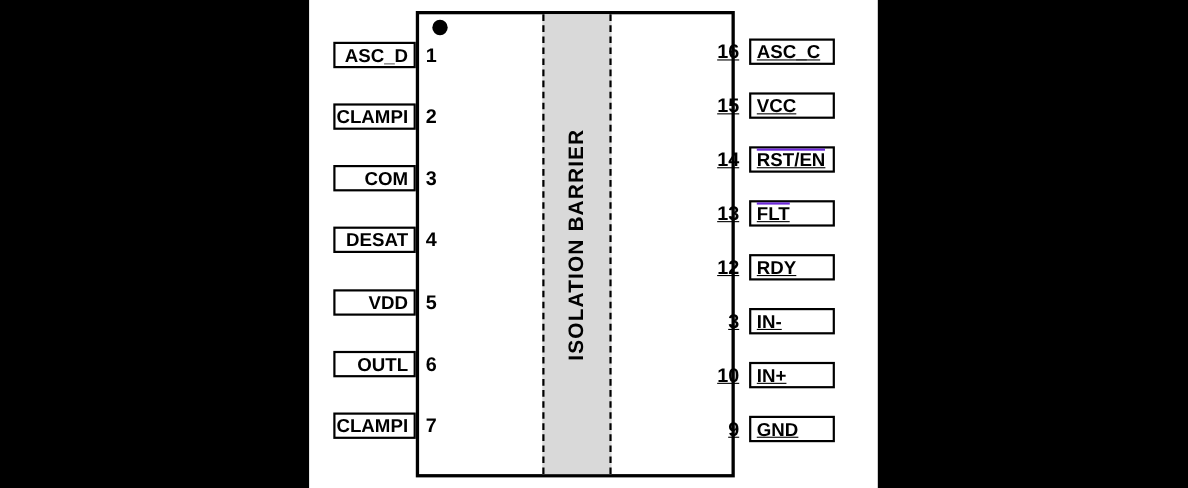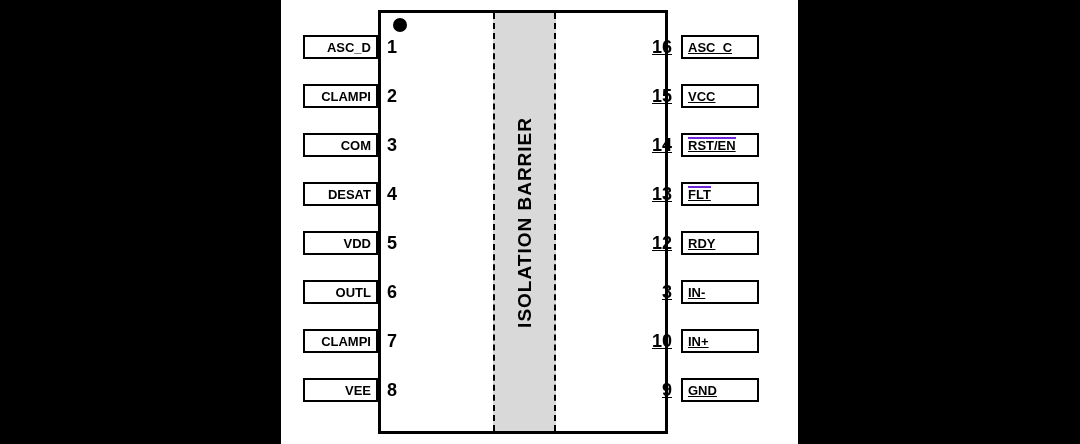--- a/index.html
+++ b/index.html
@@ -87,21 +87,21 @@
     border: 2px solid #000000;
     background: #ffffff;
     box-sizing: border-box;
     display: flex;
     align-items: center;
   }
   .pin-box.left-box  { justify-content: flex-end; padding-right: 5px; }
   .pin-box.right-box { width: 78px; justify-content: flex-start; padding-left: 5px; }
   .pin-label {
     font-weight: bold;
-    font-size: 13px;
+    font-size: 17px;
     color: #000000;
     white-space: nowrap;
     line-height: 1;
     padding-top: 1px;
   }
   .pin-label.overline {
     border-top: 2px solid #6d28d9;
     padding-top: 0;
   }
   .pin-num {
@@ -166,26 +166,20 @@
           <span class="pin-label">OUTL</span>
         </div>
         <span class="pin-num">6</span>
       </div>
       <div class="pin-row lrow">
         <div class="pin-box left-box">
           <span class="pin-label">CLAMPI</span>
         </div>
         <span class="pin-num">7</span>
       </div>
-      <div class="pin-row lrow">
-        <div class="pin-box left-box">
-          <span class="pin-label">VEE</span>
-        </div>
-        <span class="pin-num">8</span>
-      </div>
     </div>
 
     <div class="pin-col right">
       <div class="pin-row rrow">
         <span class="pin-num">16</span>
         <div class="pin-box right-box">
           <span class="pin-label">ASC_C</span>
         </div>
       </div>
       <div class="pin-row rrow">

